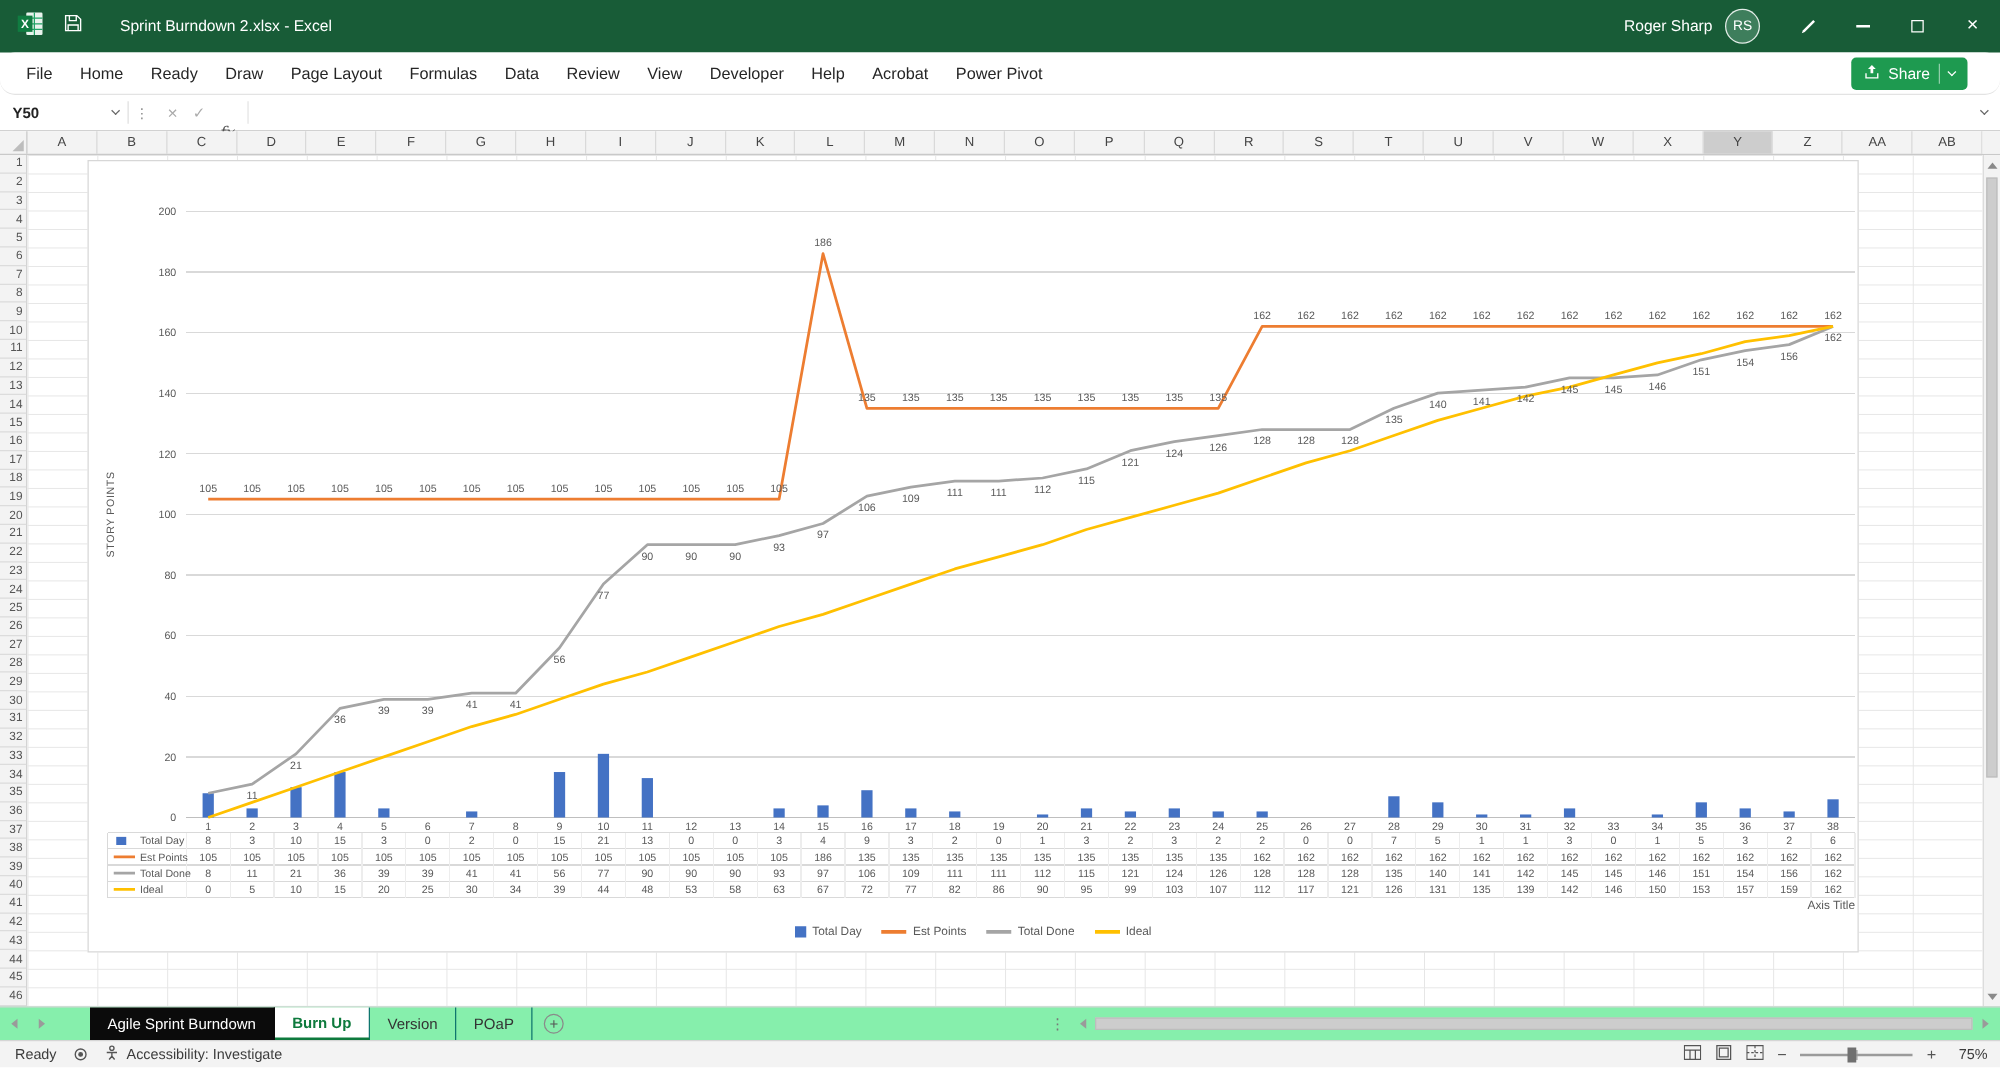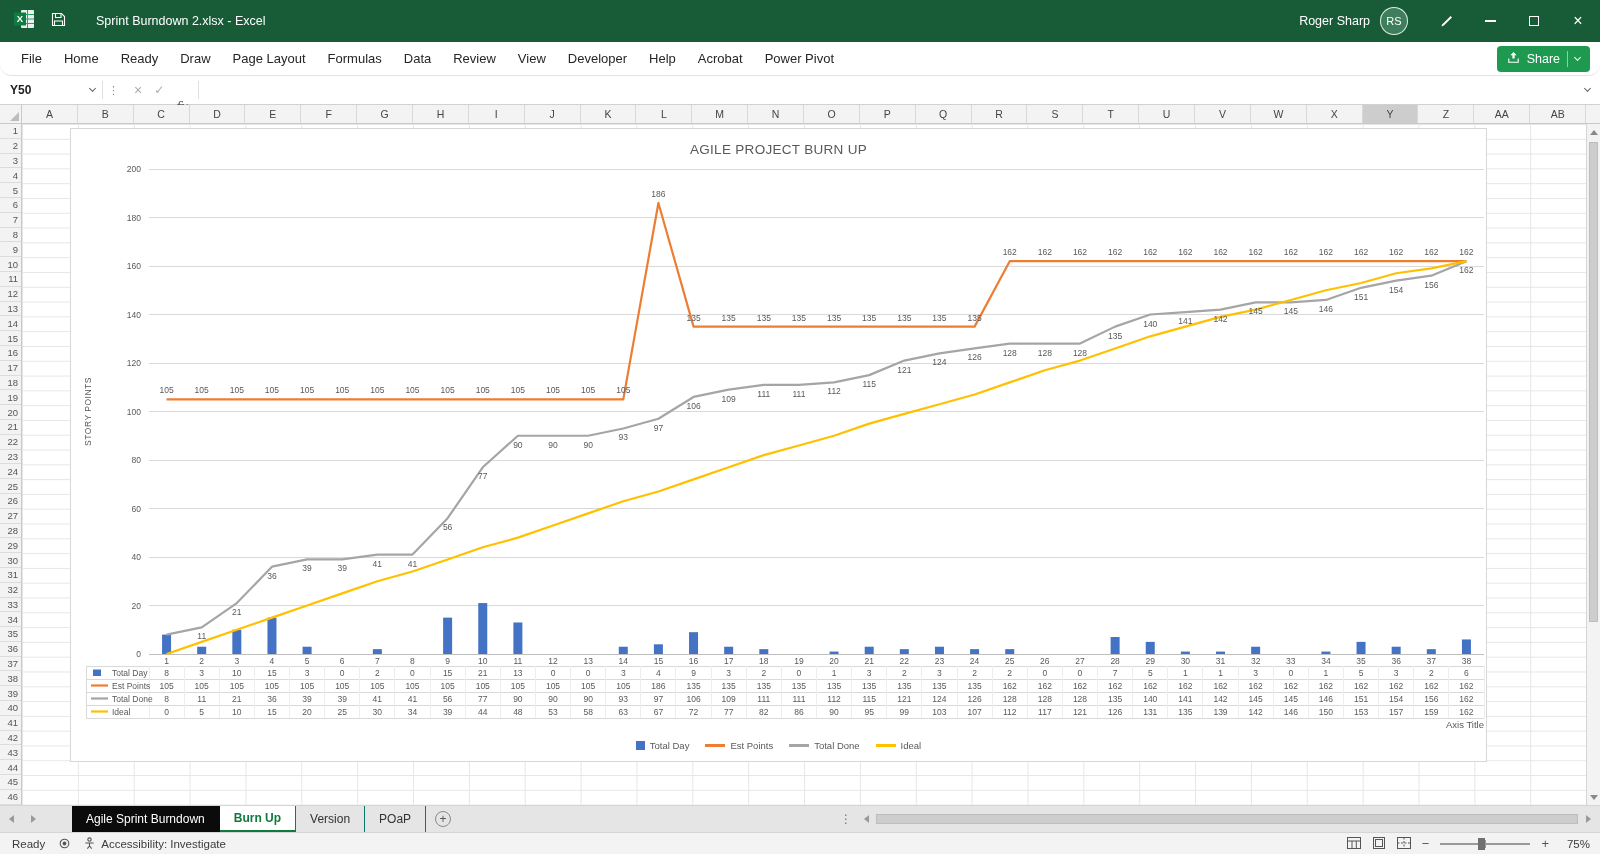--- a/index.html
+++ b/index.html
@@ -21,21 +21,21 @@
     display:flex;align-items:center;justify-content:center;font-size:11px;margin-right:16px;}
   .tb-btn{width:44px;height:42px;display:flex;align-items:center;justify-content:center;}
   .min-glyph{width:11px;height:1.5px;background:#fff;}
   .max-glyph{width:10px;height:10px;border:1.2px solid #fff;}
   .close-glyph{font-size:16px;line-height:1;color:#fff;}
 
   
   .ribbon{height:34px;background:#fff;border-bottom:1px solid #E3E3E3;display:flex;align-items:stretch;position:relative;flex:0 0 auto;border-radius:12px;}
   #ribbon-tab-list{display:flex;align-items:stretch;margin-left:10px;}
   .rtab{font-size:13px;color:#262626;padding:0 11px;display:flex;align-items:center;cursor:default;}
-  .share-btn{position:absolute;right:10px;top:4px;height:26px;background:#1E9A50;border-radius:4px;color:#fff;
+  .share-btn{position:absolute;right:26px;top:4px;height:26px;background:#1E9A50;border-radius:4px;color:#fff;
     display:flex;align-items:center;padding:0 10px;font-size:12.5px;gap:7px;}
   .share-div{width:1px;height:16px;background:rgba(255,255,255,.5);}
   .chev{display:inline-block;width:5px;height:5px;border-right:1.4px solid currentColor;border-bottom:1.4px solid currentColor;
     transform:rotate(45deg);margin-top:-3px;}
 
   
   .formula{height:29px;background:#fff;border-bottom:1px solid #D1D1D1;display:flex;align-items:stretch;flex:0 0 auto;}
   .namebox{width:102px;display:flex;align-items:center;padding:0 7px 0 10px;}
   .namebox input{width:62px;border:none;outline:none;font-size:12px;color:#222;font-weight:bold;}
   .namebox .chev{color:#666;margin-left:auto;}
@@ -83,21 +83,21 @@
   #chart-legend{position:absolute;top:611px;left:0;right:0;display:flex;justify-content:center;align-items:center;
     gap:16px;font-size:9.5px;color:#595959;}
   #chart-legend .item{display:flex;align-items:center;gap:5px;}
   .key-bar{width:9px;height:9px;display:inline-block;}
   .key-line{width:20px;height:2.5px;display:inline-block;}
   svg text{font-family:"Liberation Sans","DejaVu Sans",sans-serif;}
   svg text.tick{font-size:8.5px;fill:#595959;}
   svg text.dlabel{font-size:8.5px;fill:#595959;}
 
   
-  .sheettabs{height:27px;background:#e5e5e5;border-top:1px solid #D5D5D5;display:flex;align-items:stretch;flex:0 0 auto;}
+  .sheettabs{height:27px;background:#86efac;border-top:1px solid #D5D5D5;display:flex;align-items:stretch;flex:0 0 auto;}
   .st-nav{width:22px;display:flex;align-items:center;justify-content:center;}
   #sheet-tab-list{display:flex;align-items:stretch;margin-left:28px;}
   .stab{display:flex;align-items:center;padding:0 14px;font-size:12px;color:#333;border-right:1px solid #0f766e;cursor:default;}
   .stab.dark{background:#0B0B0B;color:#fff;border-right:1px solid #0B0B0B;}
   .stab.active{background:#fff;color:#0E7A3D;font-weight:bold;border-bottom:2.5px solid #0E7A3D;}
   .newsheet{width:34px;display:flex;align-items:center;justify-content:center;}
   .newsheet .circ{width:16px;height:16px;border-radius:50%;border:1px solid #8a8a8a;color:#555;
     font-size:12px;line-height:14px;text-align:center;}
   .st-splitter{margin-left:auto;display:flex;align-items:center;color:#777;padding:0 6px;font-size:12px;}
   .hscroll{width:742px;display:flex;align-items:center;flex:0 0 auto;padding-right:4px;}
@@ -683,21 +683,20 @@
               <text class="dlabel" x="1149.5131578947367" y="585.5" text-anchor="middle">139</text>
               <text class="dlabel" x="1184.6447368421052" y="585.5" text-anchor="middle">142</text>
               <text class="dlabel" x="1219.7763157894735" y="585.5" text-anchor="middle">146</text>
               <text class="dlabel" x="1254.907894736842" y="585.5" text-anchor="middle">150</text>
               <text class="dlabel" x="1290.0394736842104" y="585.5" text-anchor="middle">153</text>
               <text class="dlabel" x="1325.1710526315787" y="585.5" text-anchor="middle">157</text>
               <text class="dlabel" x="1360.3026315789473" y="585.5" text-anchor="middle">159</text>
               <text class="dlabel" x="1395.4342105263156" y="585.5" text-anchor="middle">162</text>
             </g>
           </svg>
-        <div class="chart-title">AGILE PROJECT BURN UP</div>
         <div class="axis-title">Axis Title</div>
         <div id="chart-legend">
             <span class="item">
               <span class="key-bar" style="background: rgb(68, 114, 196);"></span>
               <span>Total Day</span>
             </span>
             <span class="item">
               <span class="key-line" style="background: rgb(237, 125, 49);"></span>
               <span>Est Points</span>
             </span>

